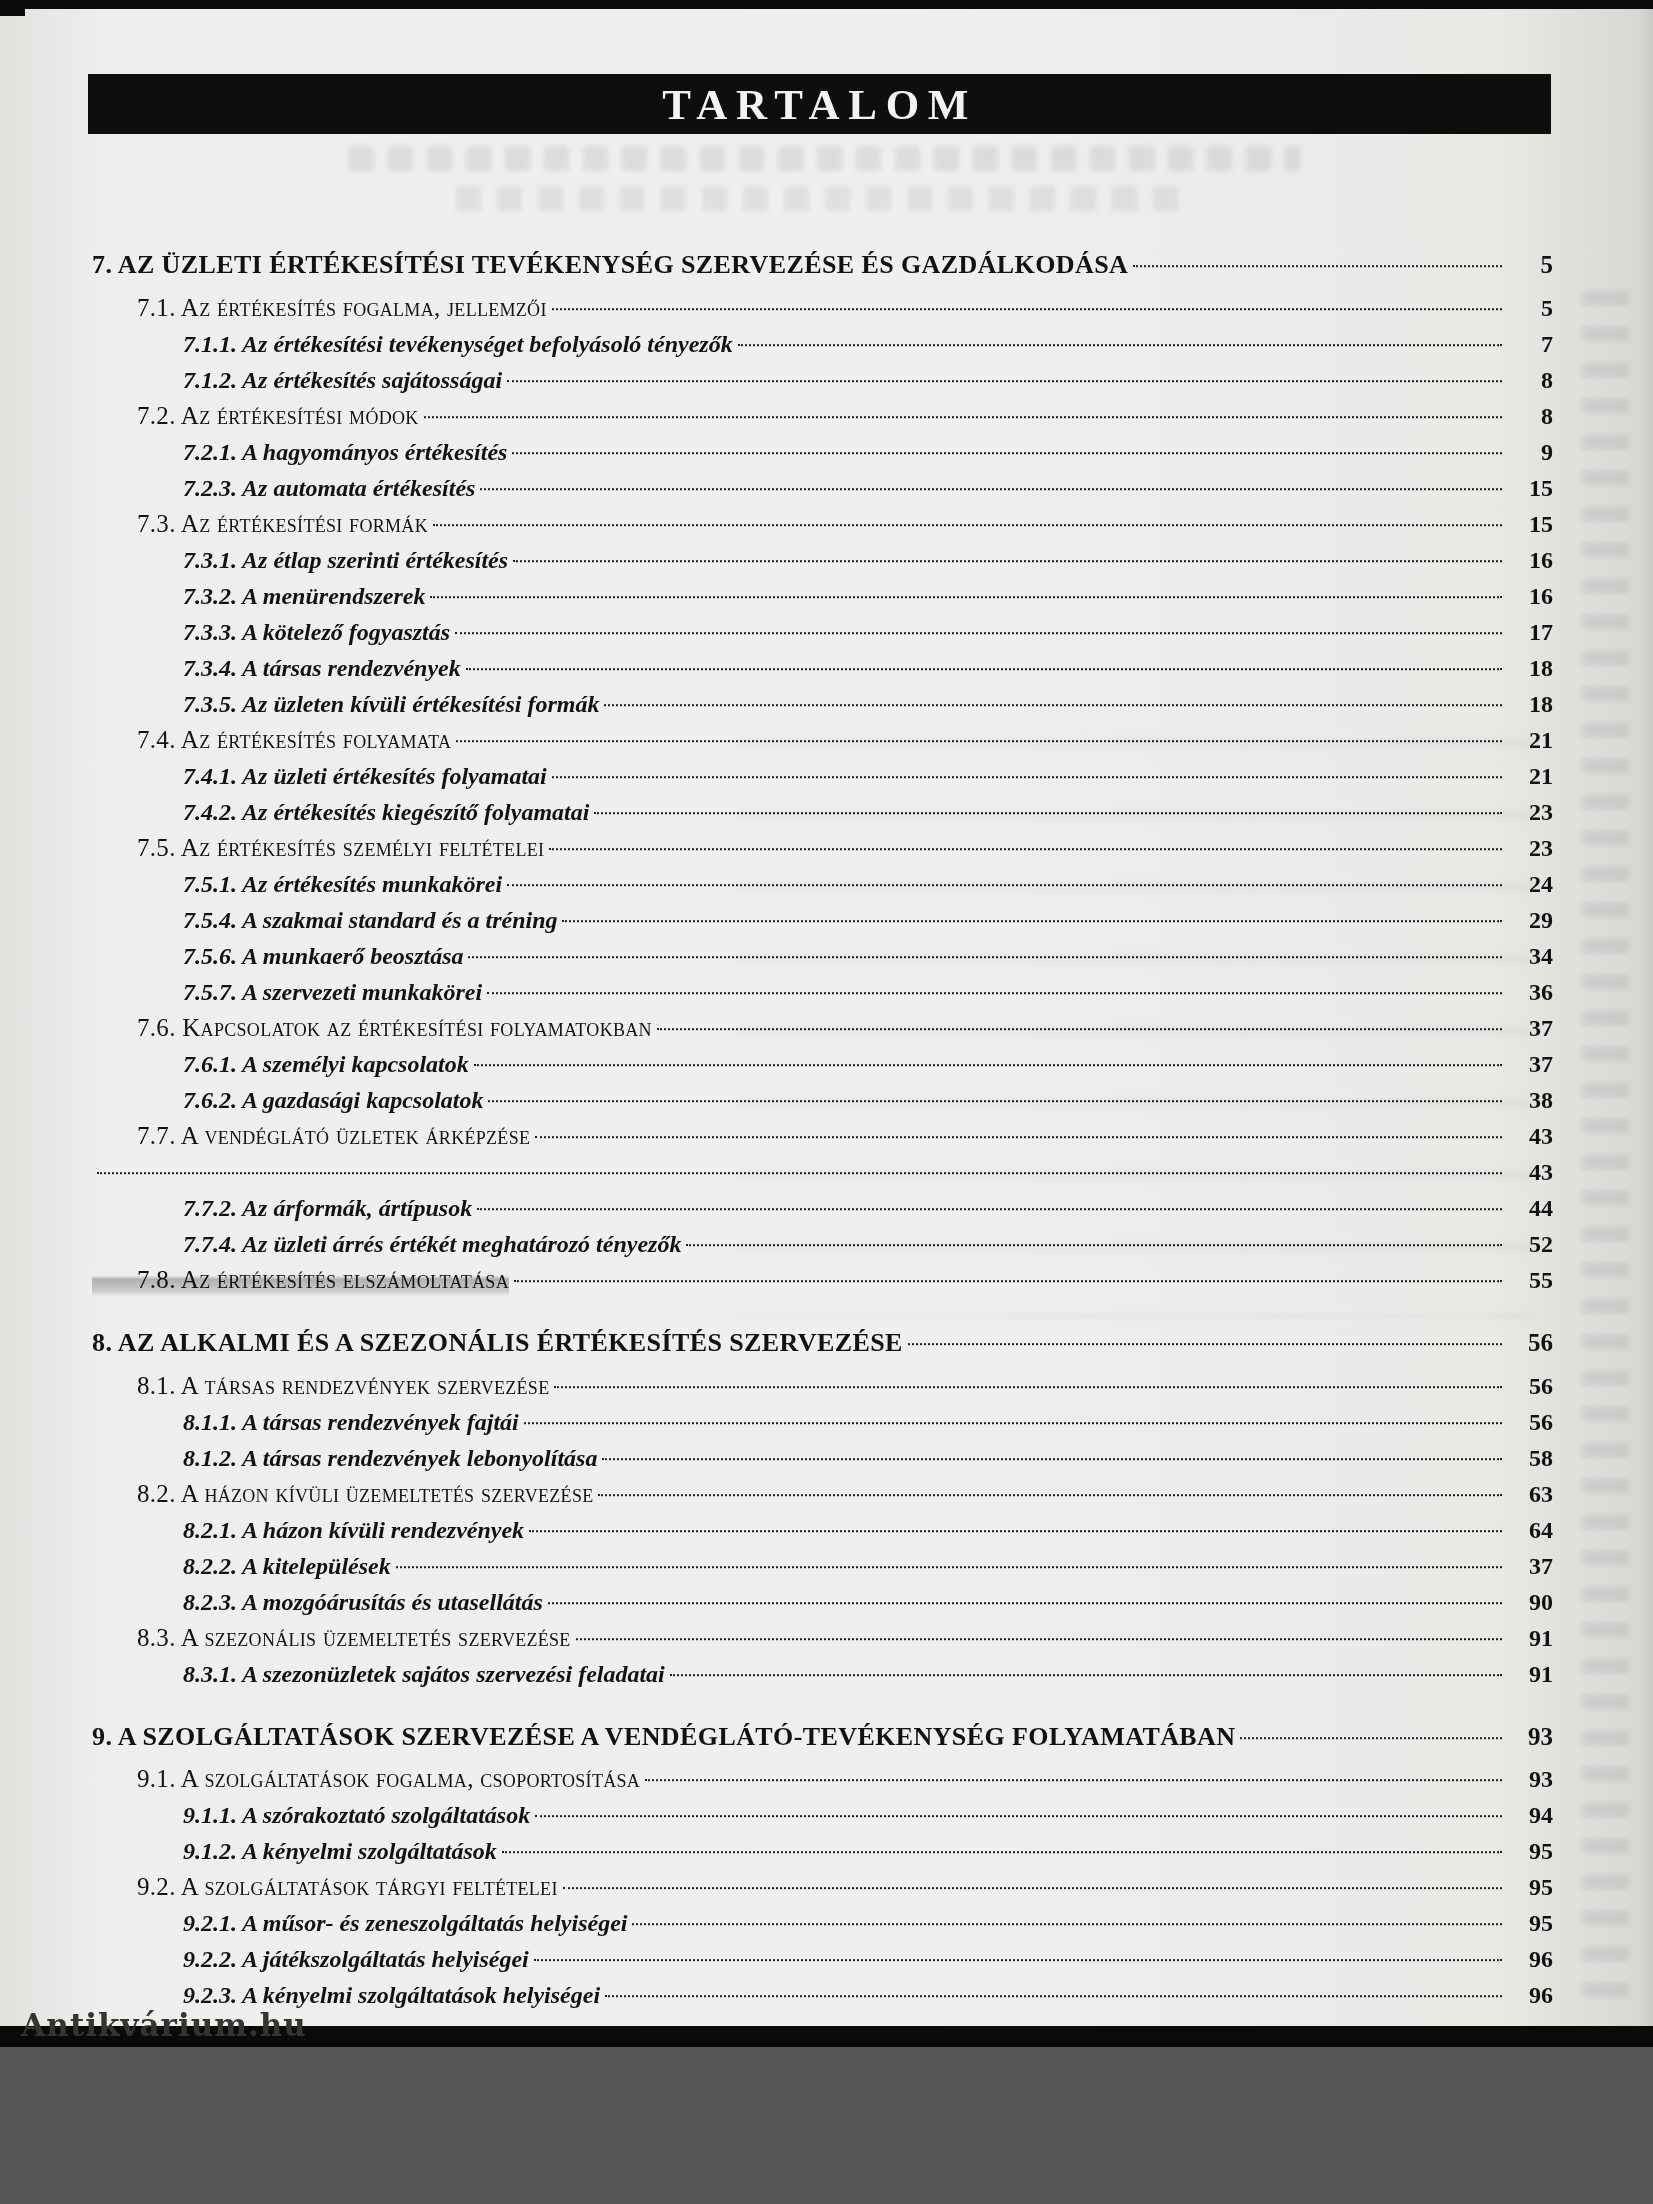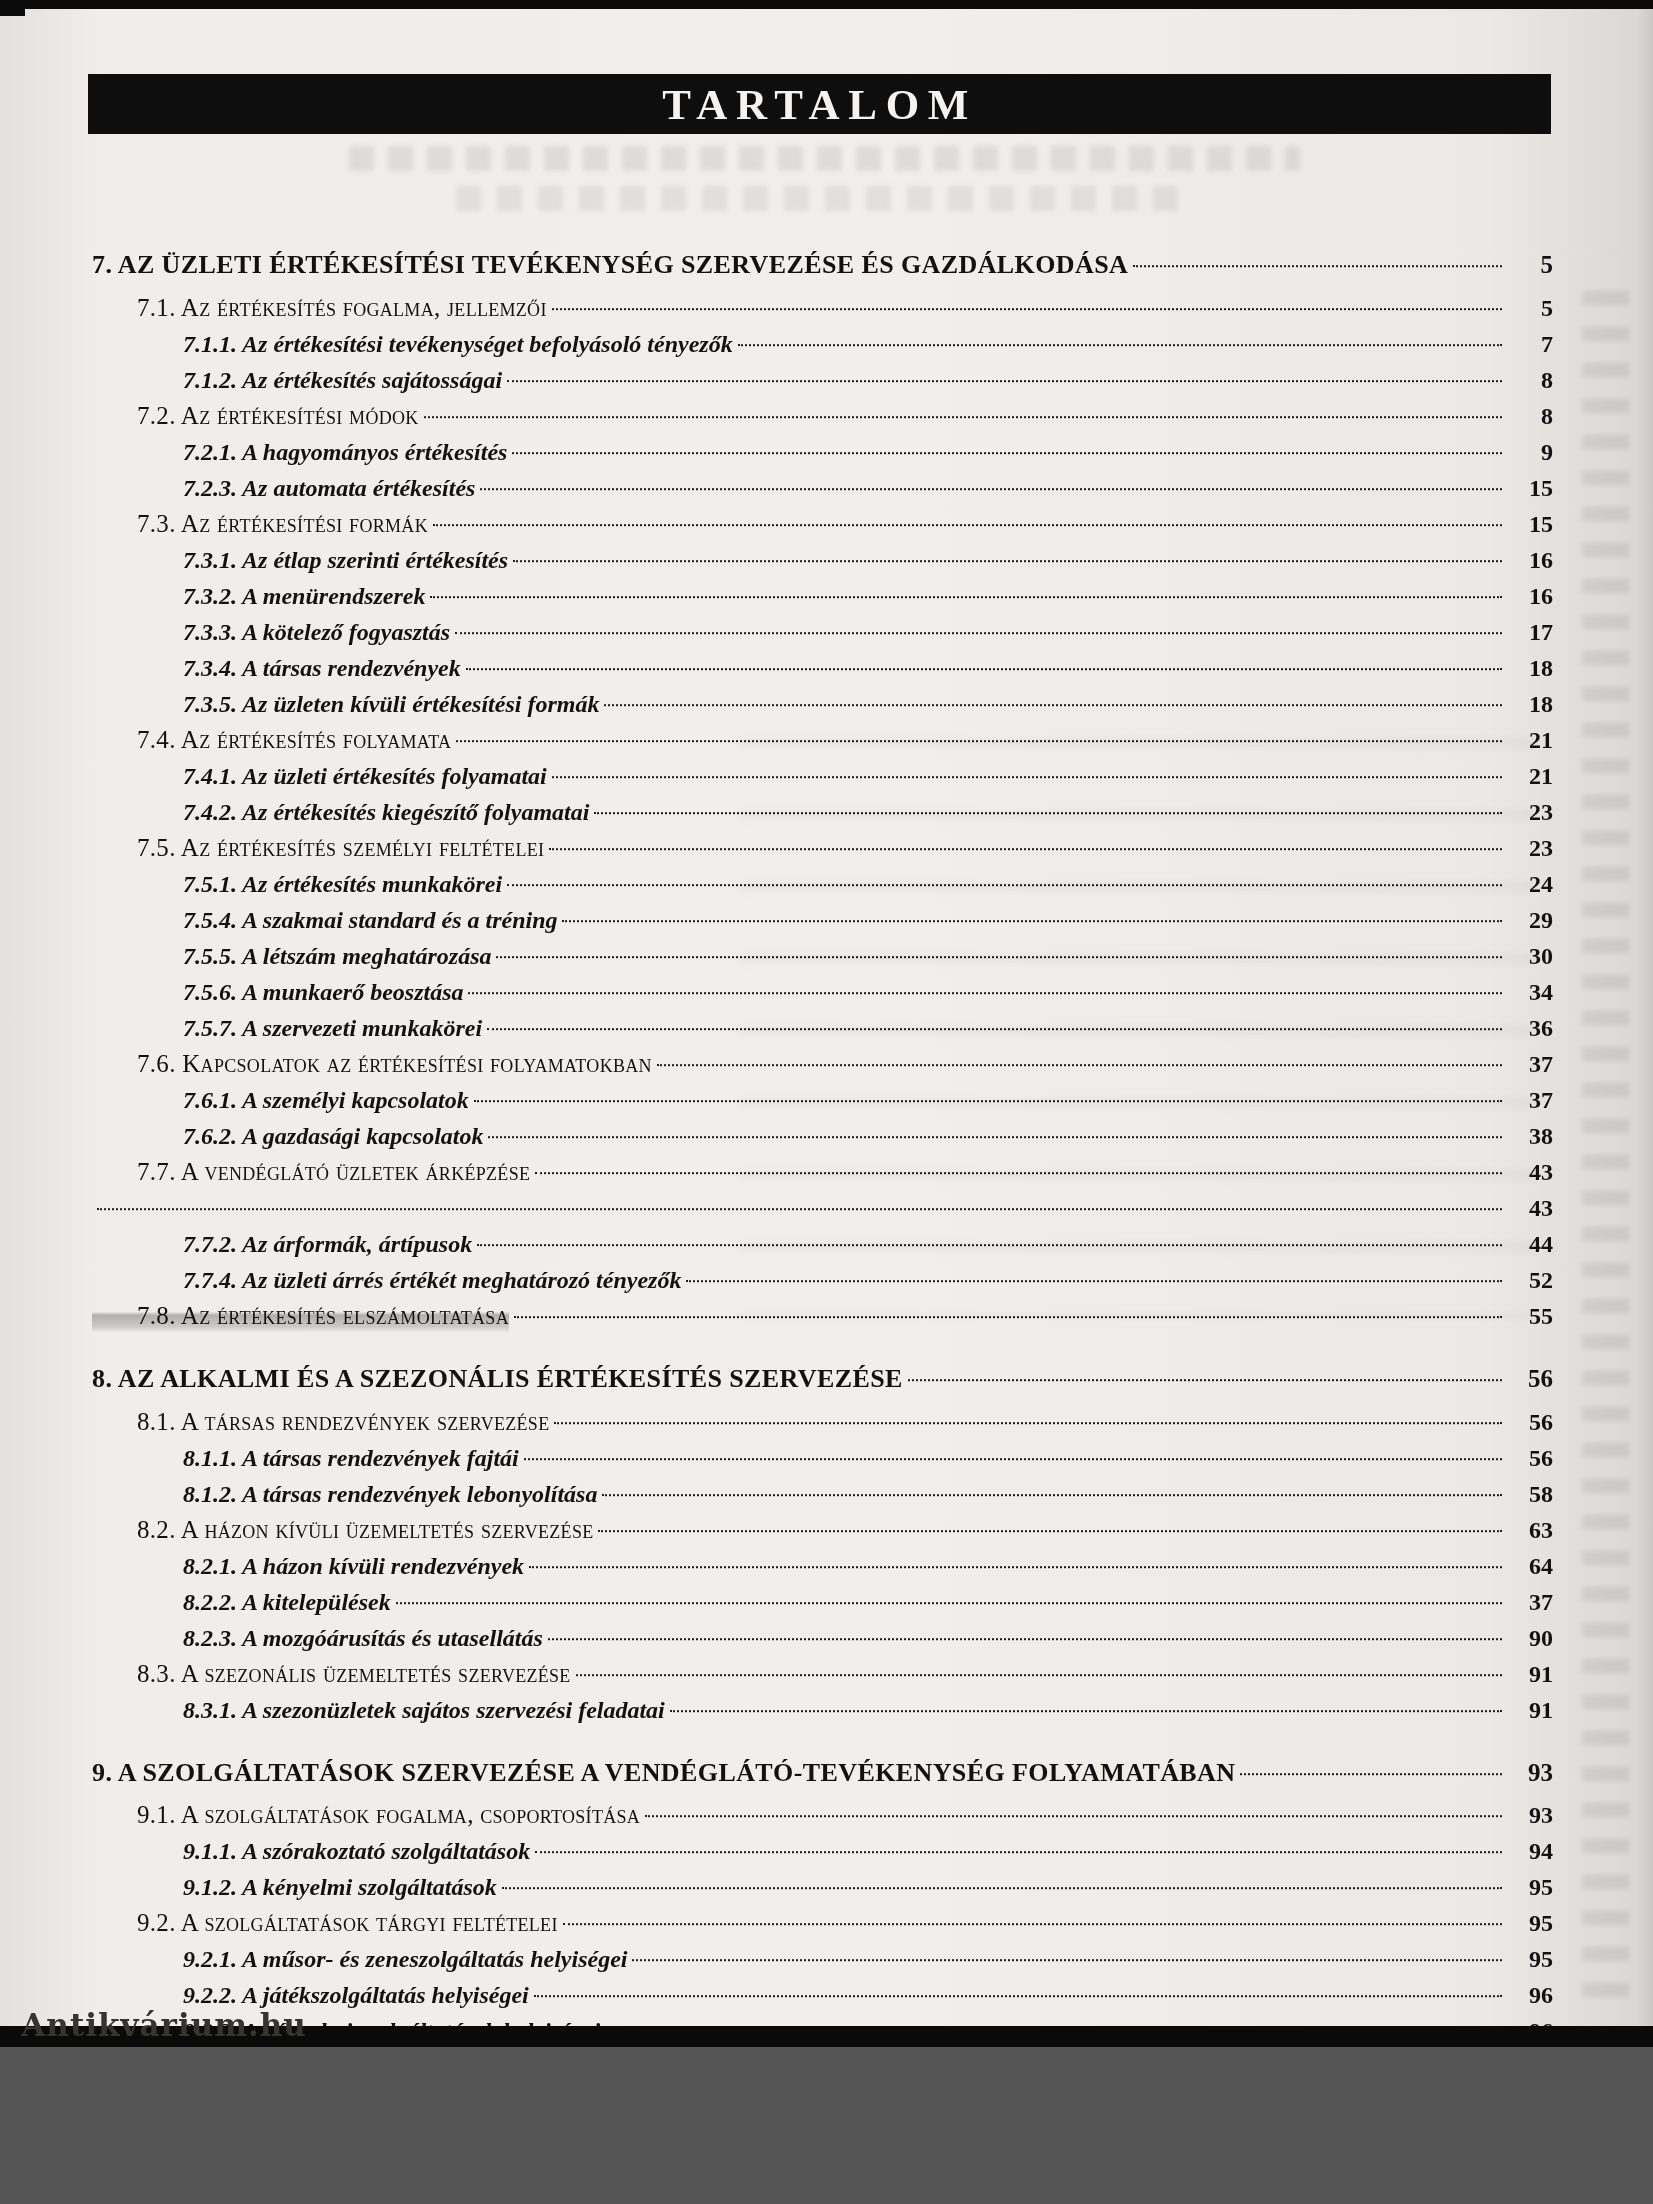--- a/index.html
+++ b/index.html
@@ -255,25 +255,20 @@
     <span class="label">7.5.1. Az értékesítés munkakörei</span>
     <span class="dots"></span>
     <span class="pagenum">24</span>
   </div>
         <div class="row lvl3">
     <span class="label">7.5.4. A szakmai standard és a tréning</span>
     <span class="dots"></span>
     <span class="pagenum">29</span>
   </div>
         <div class="row lvl3">
-    <span class="label">7.5.5. A létszám meghatározása</span>
-    <span class="dots"></span>
-    <span class="pagenum">30</span>
-  </div>
-        <div class="row lvl3">
     <span class="label">7.5.6. A munkaerő beosztása</span>
     <span class="dots"></span>
     <span class="pagenum">34</span>
   </div>
         <div class="row lvl3">
     <span class="label">7.5.7. A szervezeti munkakörei</span>
     <span class="dots"></span>
     <span class="pagenum">36</span>
   </div>
         <div class="row lvl2">

